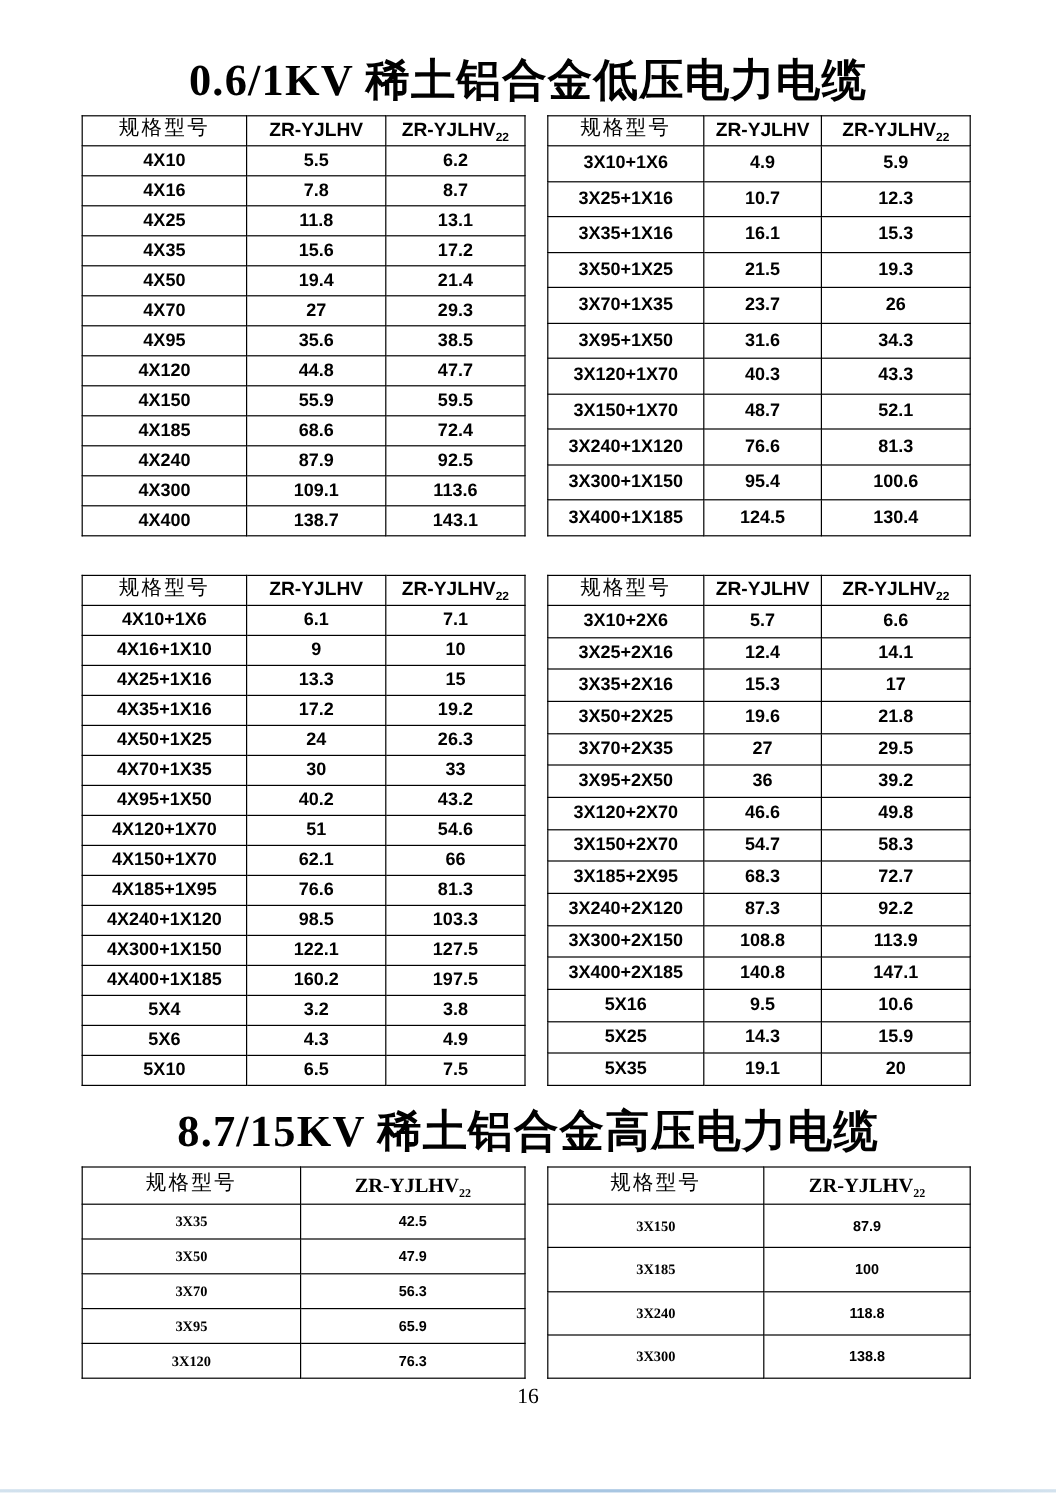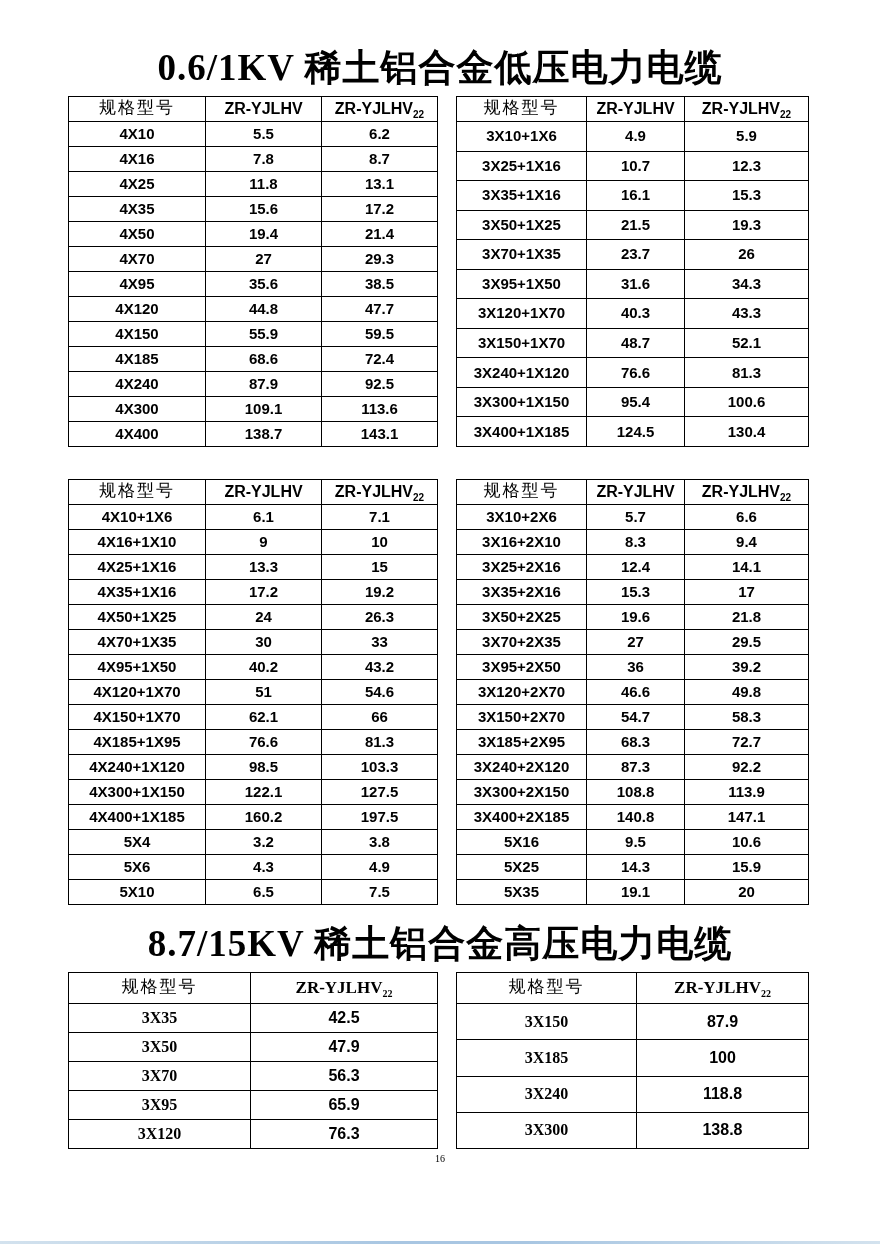--- a/index.html
+++ b/index.html
@@ -38,25 +38,25 @@
   .b3 th{height:30px;line-height:30px;}
   .b3 td{height:28px;line-height:28px;}
   .h-cn{
     font-family:Liberation Mono, monospace;
     font-weight:400;font-size:17px;letter-spacing:2px;border-radius:11px;
   }
   .h-en{font-weight:700;font-size:16px;}
   .b3 .h-en{font-family:"Liberation Serif","DejaVu Serif",serif;font-size:17px;}
   sub{font-size:10px;line-height:0;}
   tbody td{font-weight:700;font-size:15px;}
-  .b3 tbody td{font-size:16px;margin-top:24px;}
+  .b3 tbody td{font-size:12px;margin-top:24px;}
   .serif-spec tbody td.spec{font-family:"Liberation Serif","DejaVu Serif",serif;}
   .page-number{
     position:absolute;top:1153px;left:0;width:880px;text-align:center;
-    font-family:"Liberation Serif","DejaVu Serif",serif;font-size:10px;color:#000;
+    font-family:"Liberation Serif","DejaVu Serif",serif;font-size:18px;color:#000;
   }
   .footer-rule{
     position:absolute;left:0;bottom:0;width:880px;height:3px;
     background:linear-gradient(90deg,#d3e2ee 0%,#a8c6e2 45%,#a8c6e2 60%,#d3e2ee 100%);
   }
 </style>
 </head>
 <body>
 
 <div class="page">
@@ -330,25 +330,20 @@
           <th class="h-en"><span>ZR-YJLHV</span><sub>22</sub></th>
         </tr>
       </thead>
       <tbody>
           <tr>
             <td class="spec">3X10+2X6</td>
             <td>5.7</td>
             <td>6.6</td>
           </tr>
           <tr>
-            <td class="spec">3X16+2X10</td>
-            <td>8.3</td>
-            <td>9.4</td>
-          </tr>
-          <tr>
             <td class="spec">3X25+2X16</td>
             <td>12.4</td>
             <td>14.1</td>
           </tr>
           <tr>
             <td class="spec">3X35+2X16</td>
             <td>15.3</td>
             <td>17</td>
           </tr>
           <tr>

